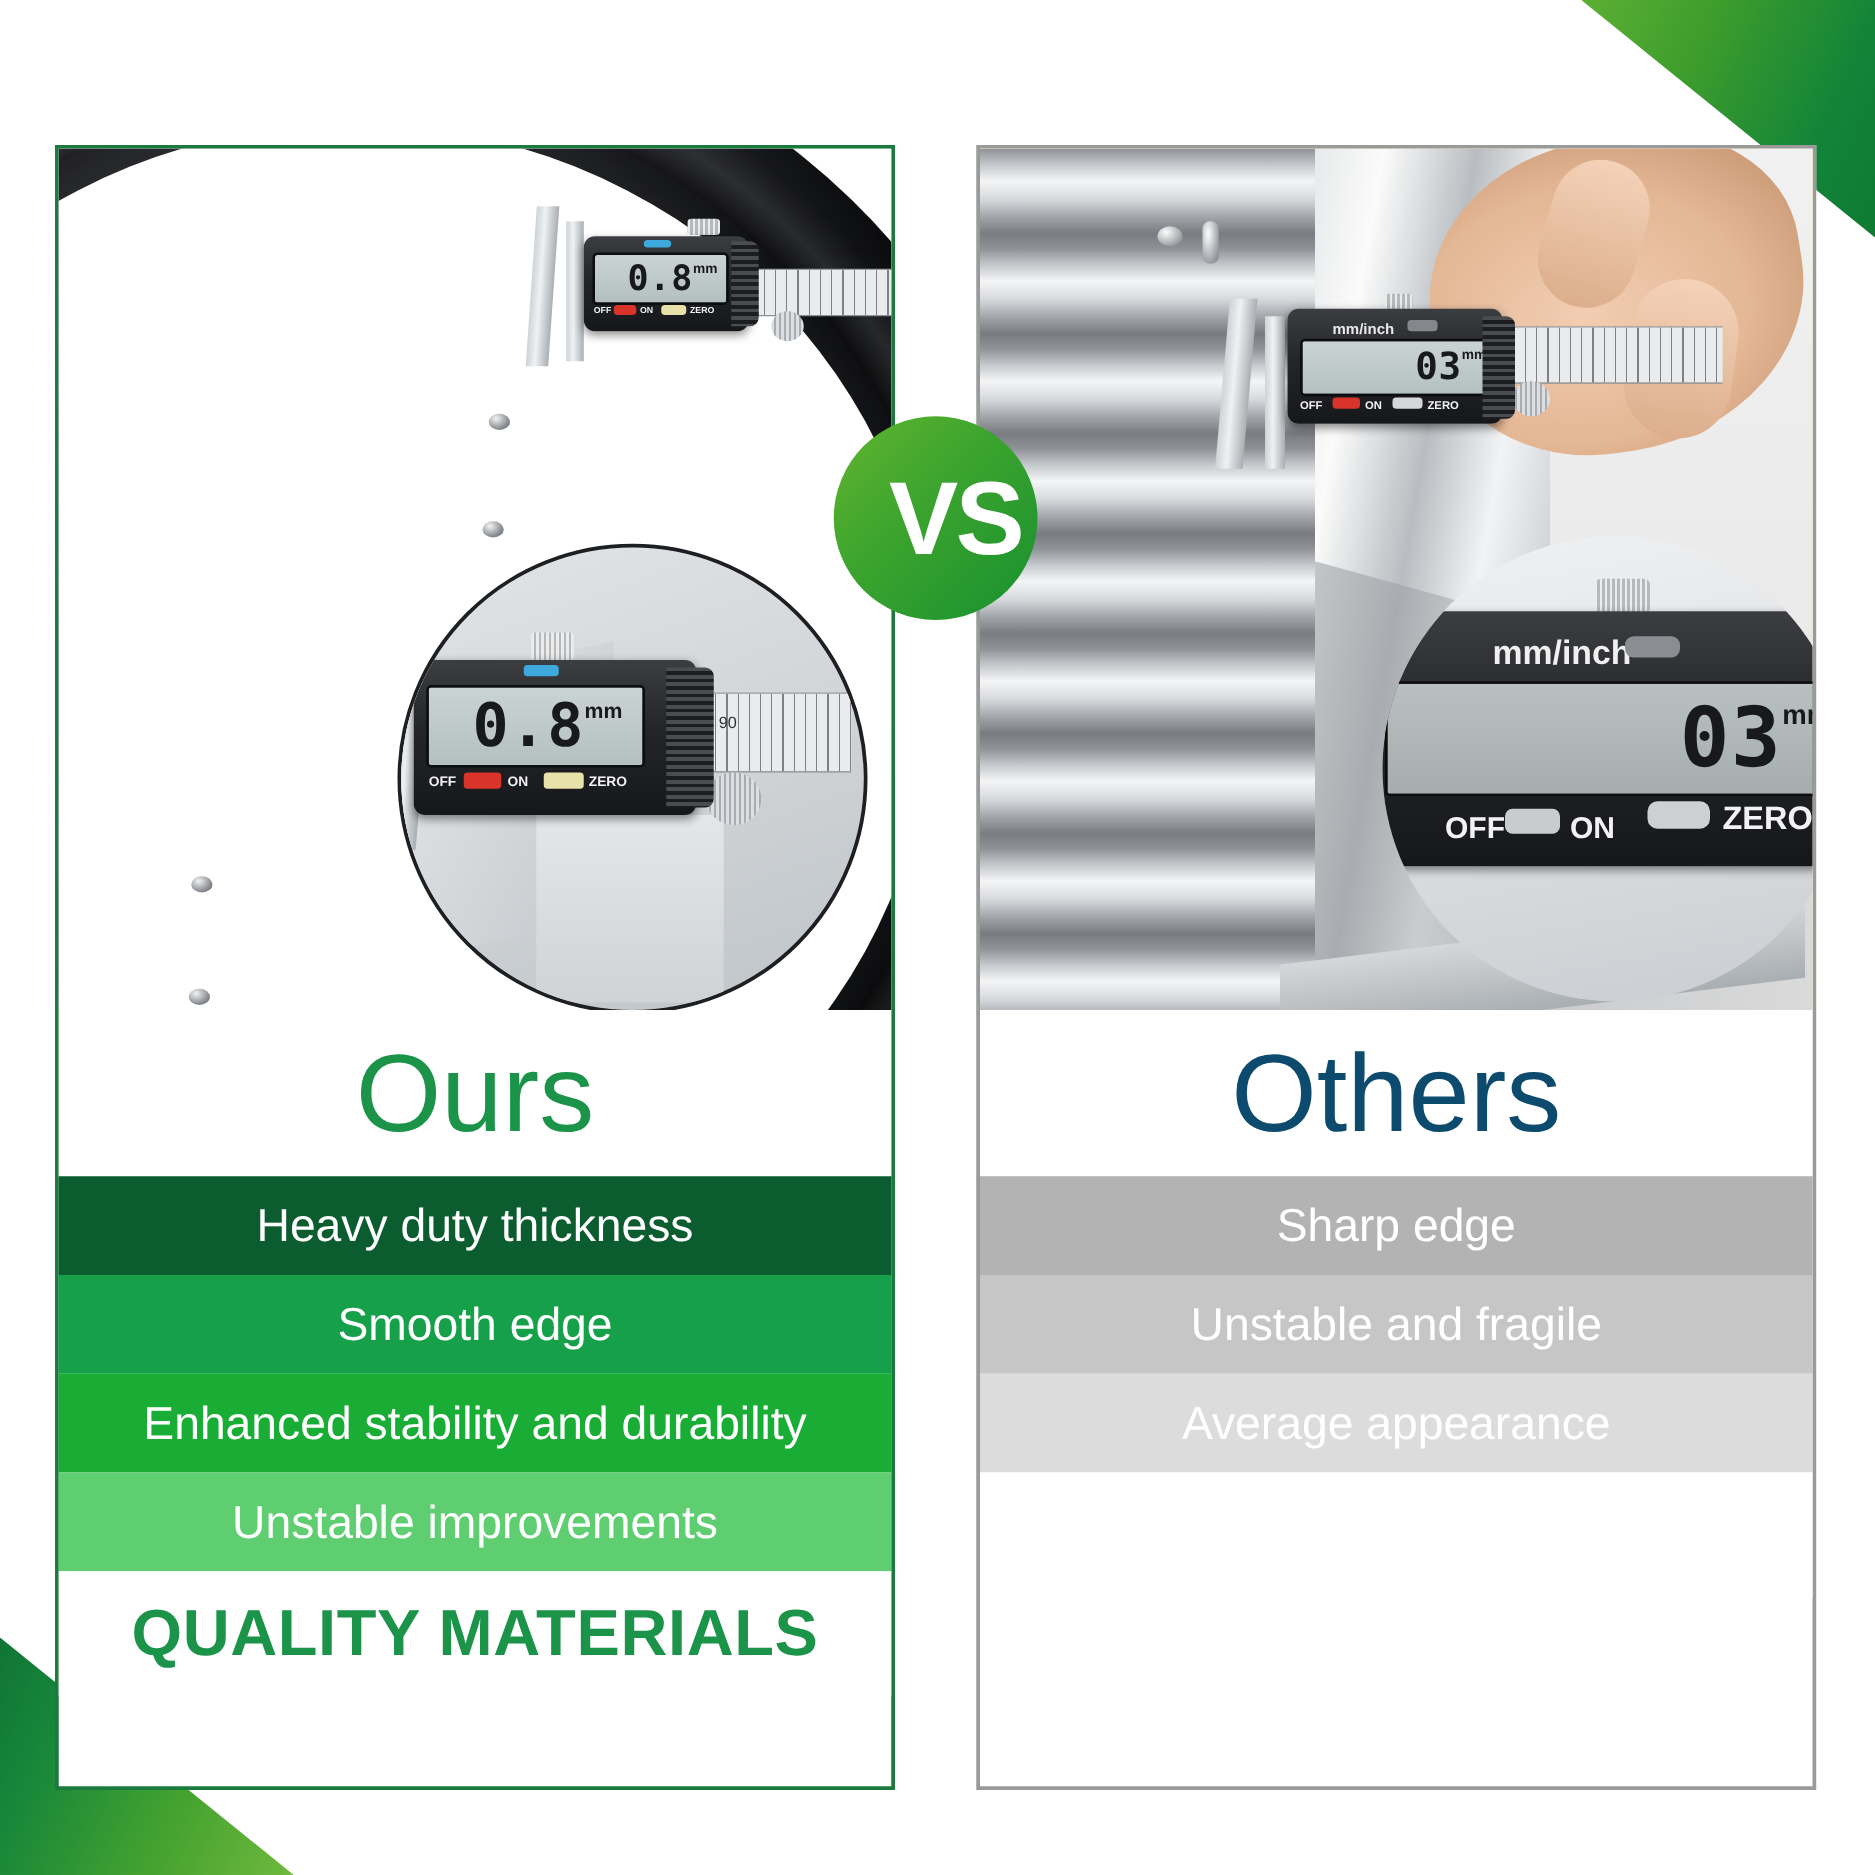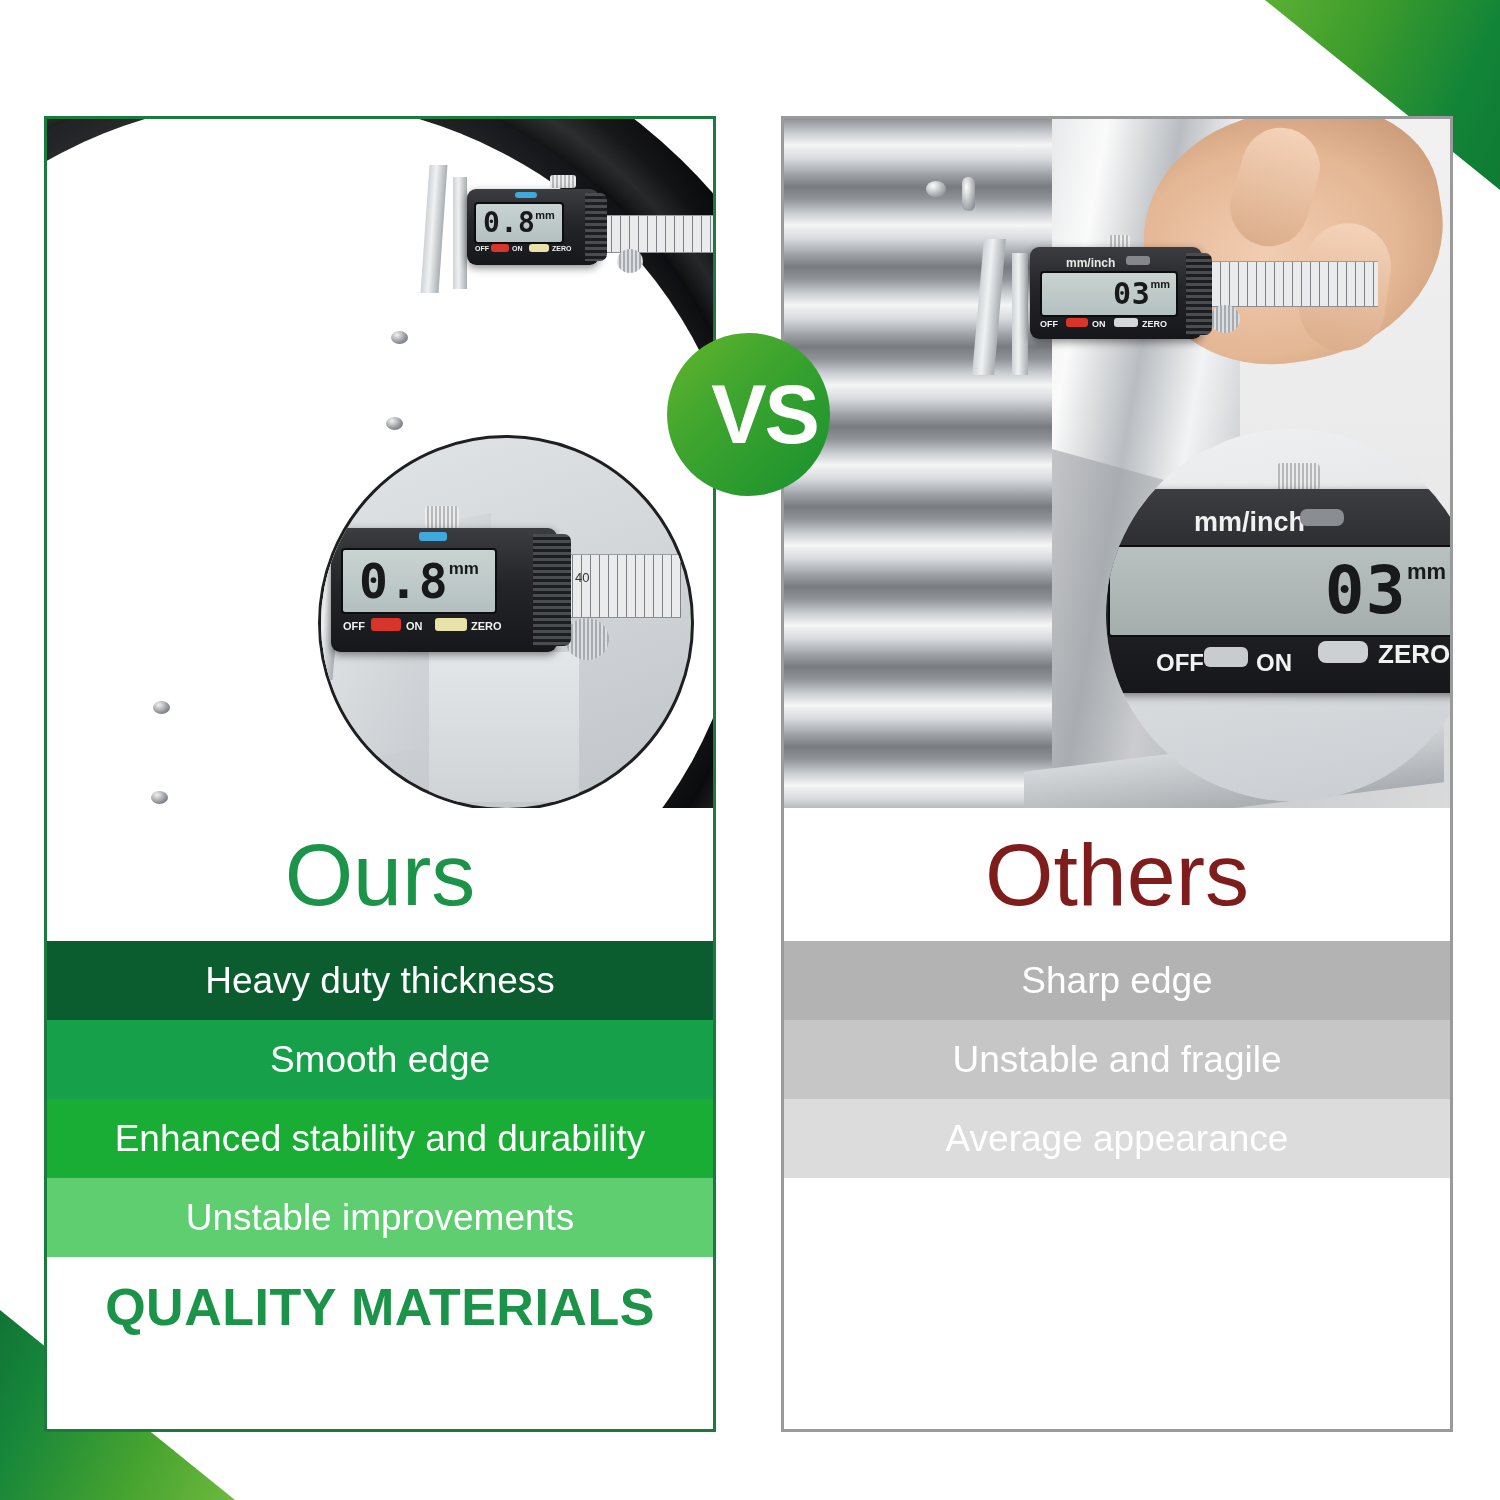--- a/index.html
+++ b/index.html
@@ -92,21 +92,21 @@
 
   
   .caliper{position:absolute;}
   .cal-body{
     position:relative;background:linear-gradient(180deg,#3b3d40 0%,#232528 45%,#15171a 100%);
     border-radius:9px;box-shadow:0 3px 8px rgba(0,0,0,.45);
   }
   .cal-screen{
     position:absolute;background:linear-gradient(180deg,#c9d3d2,#b4c0c0);
     border:2px solid #0c0d0f;border-radius:4px;
-    display:flex;align-items:center;justify-content:center;
+    display:flex;align-items:center;justify-content:center;padding-left:19px;
   }
   .cal-value{
     font-family:"DejaVu Sans Mono","Liberation Mono",monospace;
     font-weight:bold;color:#17191b;letter-spacing:.02em;line-height:1;
   }
   .cal-unit{font-family:"Liberation Sans",sans-serif;font-weight:bold;color:#17191b;}
   .cal-label{position:absolute;color:#f2f2f2;font-weight:bold;font-family:"Liberation Sans",sans-serif;}
   .cal-btn{position:absolute;border-radius:3px;}
   .cal-rule{
     position:absolute;
@@ -139,21 +139,21 @@
   }
   .vs span{
     color:#ffffff;font-size:83px;font-weight:bold;letter-spacing:-2px;
     font-family:"Liberation Sans",sans-serif;line-height:1;margin-left:32px;
   }
 
   
   .title-row{height:133px;display:flex;align-items:center;justify-content:center;background:#fff;}
   .title{font-size:88px;line-height:1;font-weight:normal;font-family:"Liberation Sans",sans-serif;}
   .title-ours{color:#1b9449;}
-  .title-others{color:#7f1d1d;}
+  .title-others{color:#0c4a6e;}
 
   
   .bars{display:block;}
   .bar{
     height:79px;display:flex;align-items:center;justify-content:center;
     color:#ffffff;font-size:37px;font-family:"Liberation Sans",sans-serif;
     text-align:center;padding:0 8px;box-sizing:border-box;
   }
   .footer-note{
     height:100px;display:flex;align-items:center;justify-content:center;background:#fff;
@@ -208,21 +208,21 @@
         </div>
       </div>
 
       <div class="mag mag-left" style="left:271px;top:316px;width:370px;height:370px;">
         <div style="position:absolute;left:-30px;top:96px;width:200px;height:220px;background:linear-gradient(120deg,#e8eaec,#c3c7cb);transform:skewY(-12deg);"></div>
         <div style="position:absolute;left:108px;top:214px;width:150px;height:150px;background:linear-gradient(180deg,#e4e7e9,#cfd3d6);"></div>
         <div class="caliper" style="left:4px;top:74px;width:360px;height:190px;">
           <div class="cal-jaw" style="left:-10px;top:18px;width:24px;height:150px;transform:skewX(-5deg);"></div>
           <div class="cal-knob" style="left:100px;top:-6px;width:34px;height:22px;"></div>
           <div class="cal-rule" style="left:238px;top:42px;width:118px;height:62px;"></div>
-          <div style="position:absolute;left:250px;top:58px;font-size:13px;color:#2f3235;font-family:'Liberation Sans',sans-serif;">40</div>
+          <div style="position:absolute;left:250px;top:58px;font-size:13px;color:#2f3235;font-family:'Liberation Sans',sans-serif;">90</div>
           <div class="cal-thumb" style="left:240px;top:106px;width:44px;height:42px;border-radius:50%;"></div>
           <div class="cal-body" style="position:absolute;left:6px;top:16px;width:226px;height:124px;">
             <div class="cal-btn" style="left:88px;top:4px;width:28px;height:9px;background:#3ea9dc;"></div>
             <div class="cal-screen" style="left:10px;top:20px;width:152px;height:62px;">
               <span class="cal-value" style="font-size:48px;">0.8</span>
                 <span class="cal-unit" style="font-size:17px;align-self:flex-start;margin-top:9px;">mm</span>
             </div>
             <div class="cal-label" style="left:12px;top:92px;font-size:11px;">OFF</div>
             <div class="cal-btn" style="left:40px;top:90px;width:30px;height:13px;background:#d8342a;"></div>
             <div class="cal-label" style="left:75px;top:92px;font-size:11px;">ON</div>

